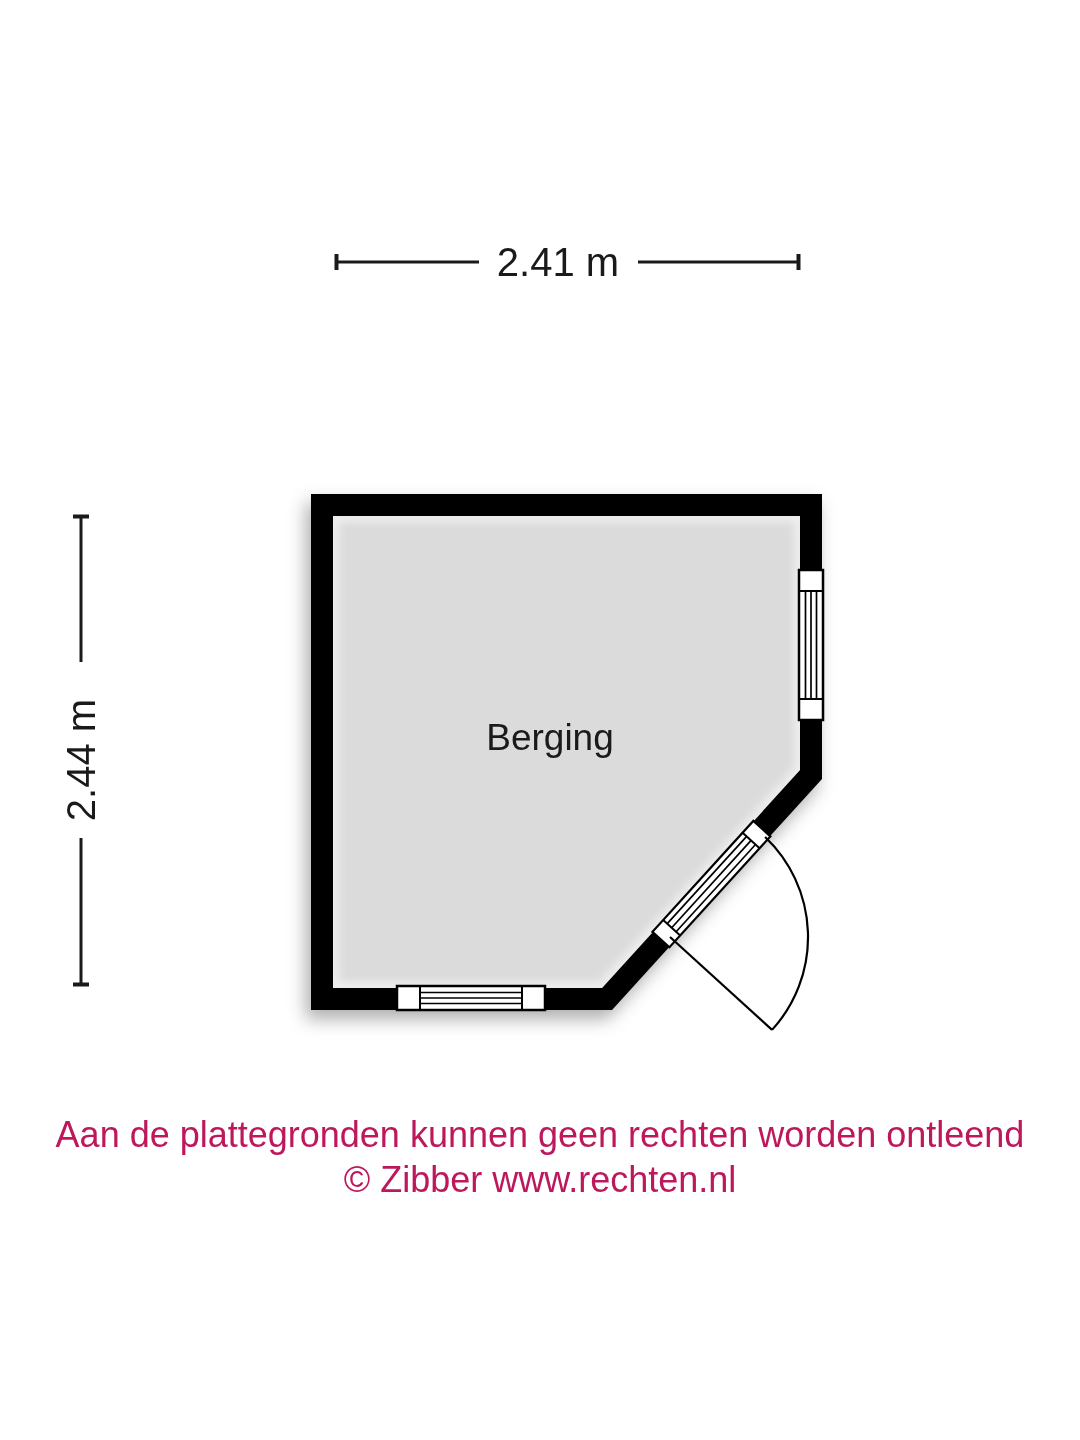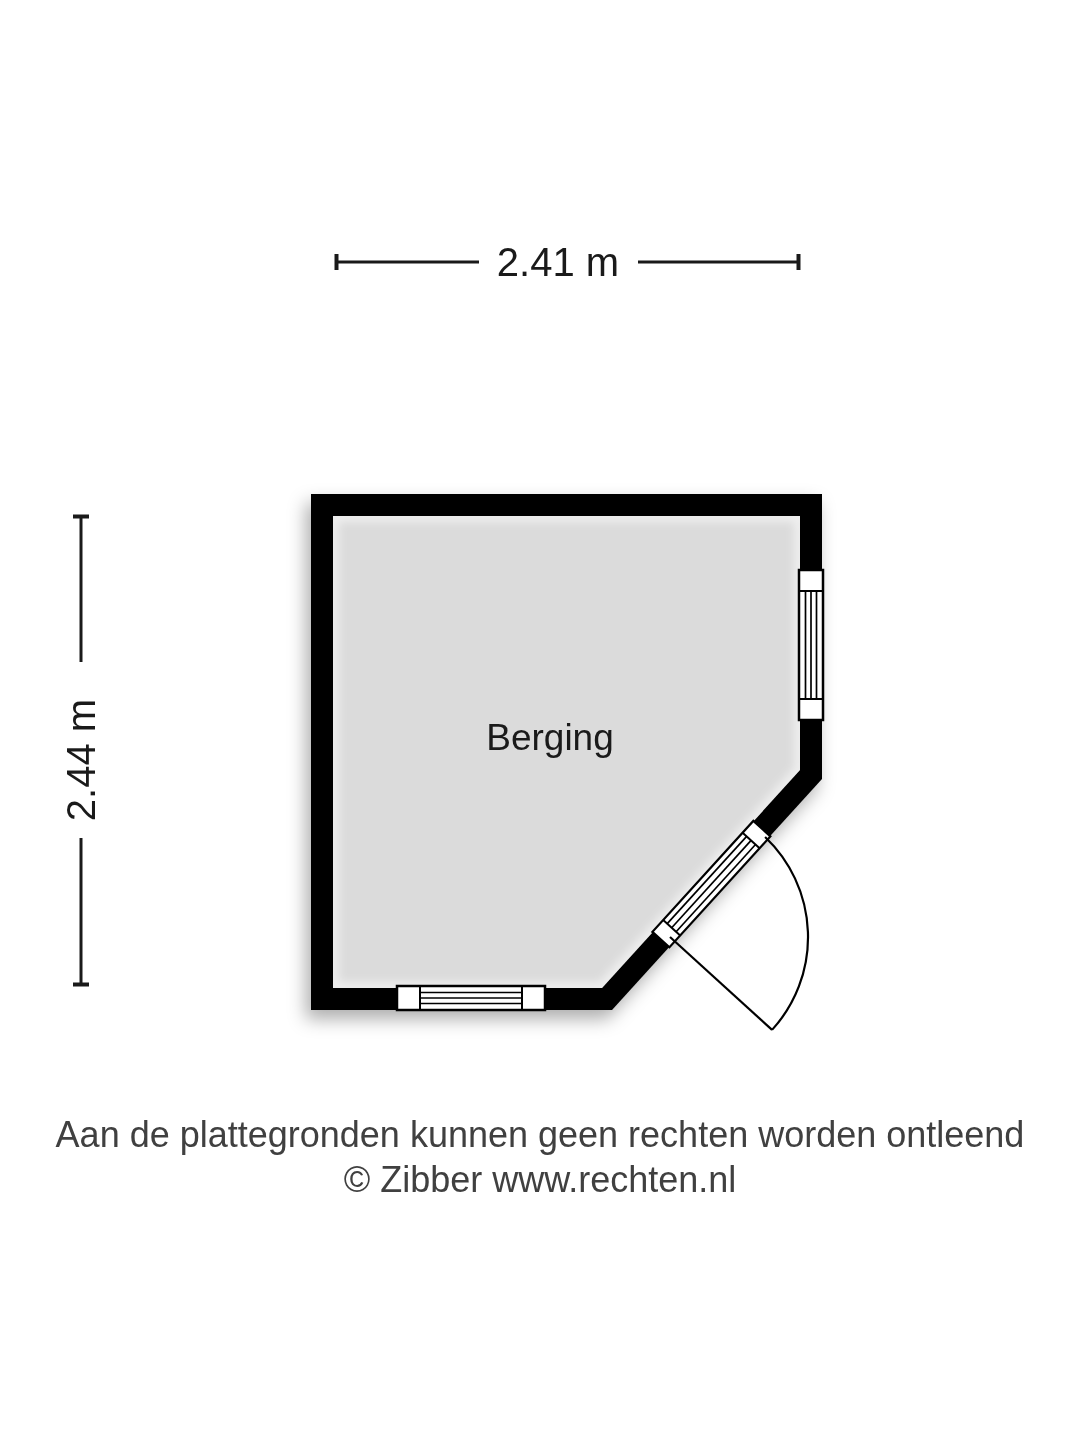--- a/index.html
+++ b/index.html
@@ -31,21 +31,21 @@
     font-size: 37px;
   }
   .footer {
     position: absolute;
     top: 1112px;
     left: 0;
     width: 1080px;
     text-align: center;
     font-size: 36px;
     line-height: 45px;
-    color: #404040;
+    color: #be185d;
     white-space: nowrap;
   }
 </style>
 </head>
 <body>
 
 <div class="stage">
 
   <svg class="plan-svg" width="1080" height="1440" viewBox="0 0 1080 1440">
 

